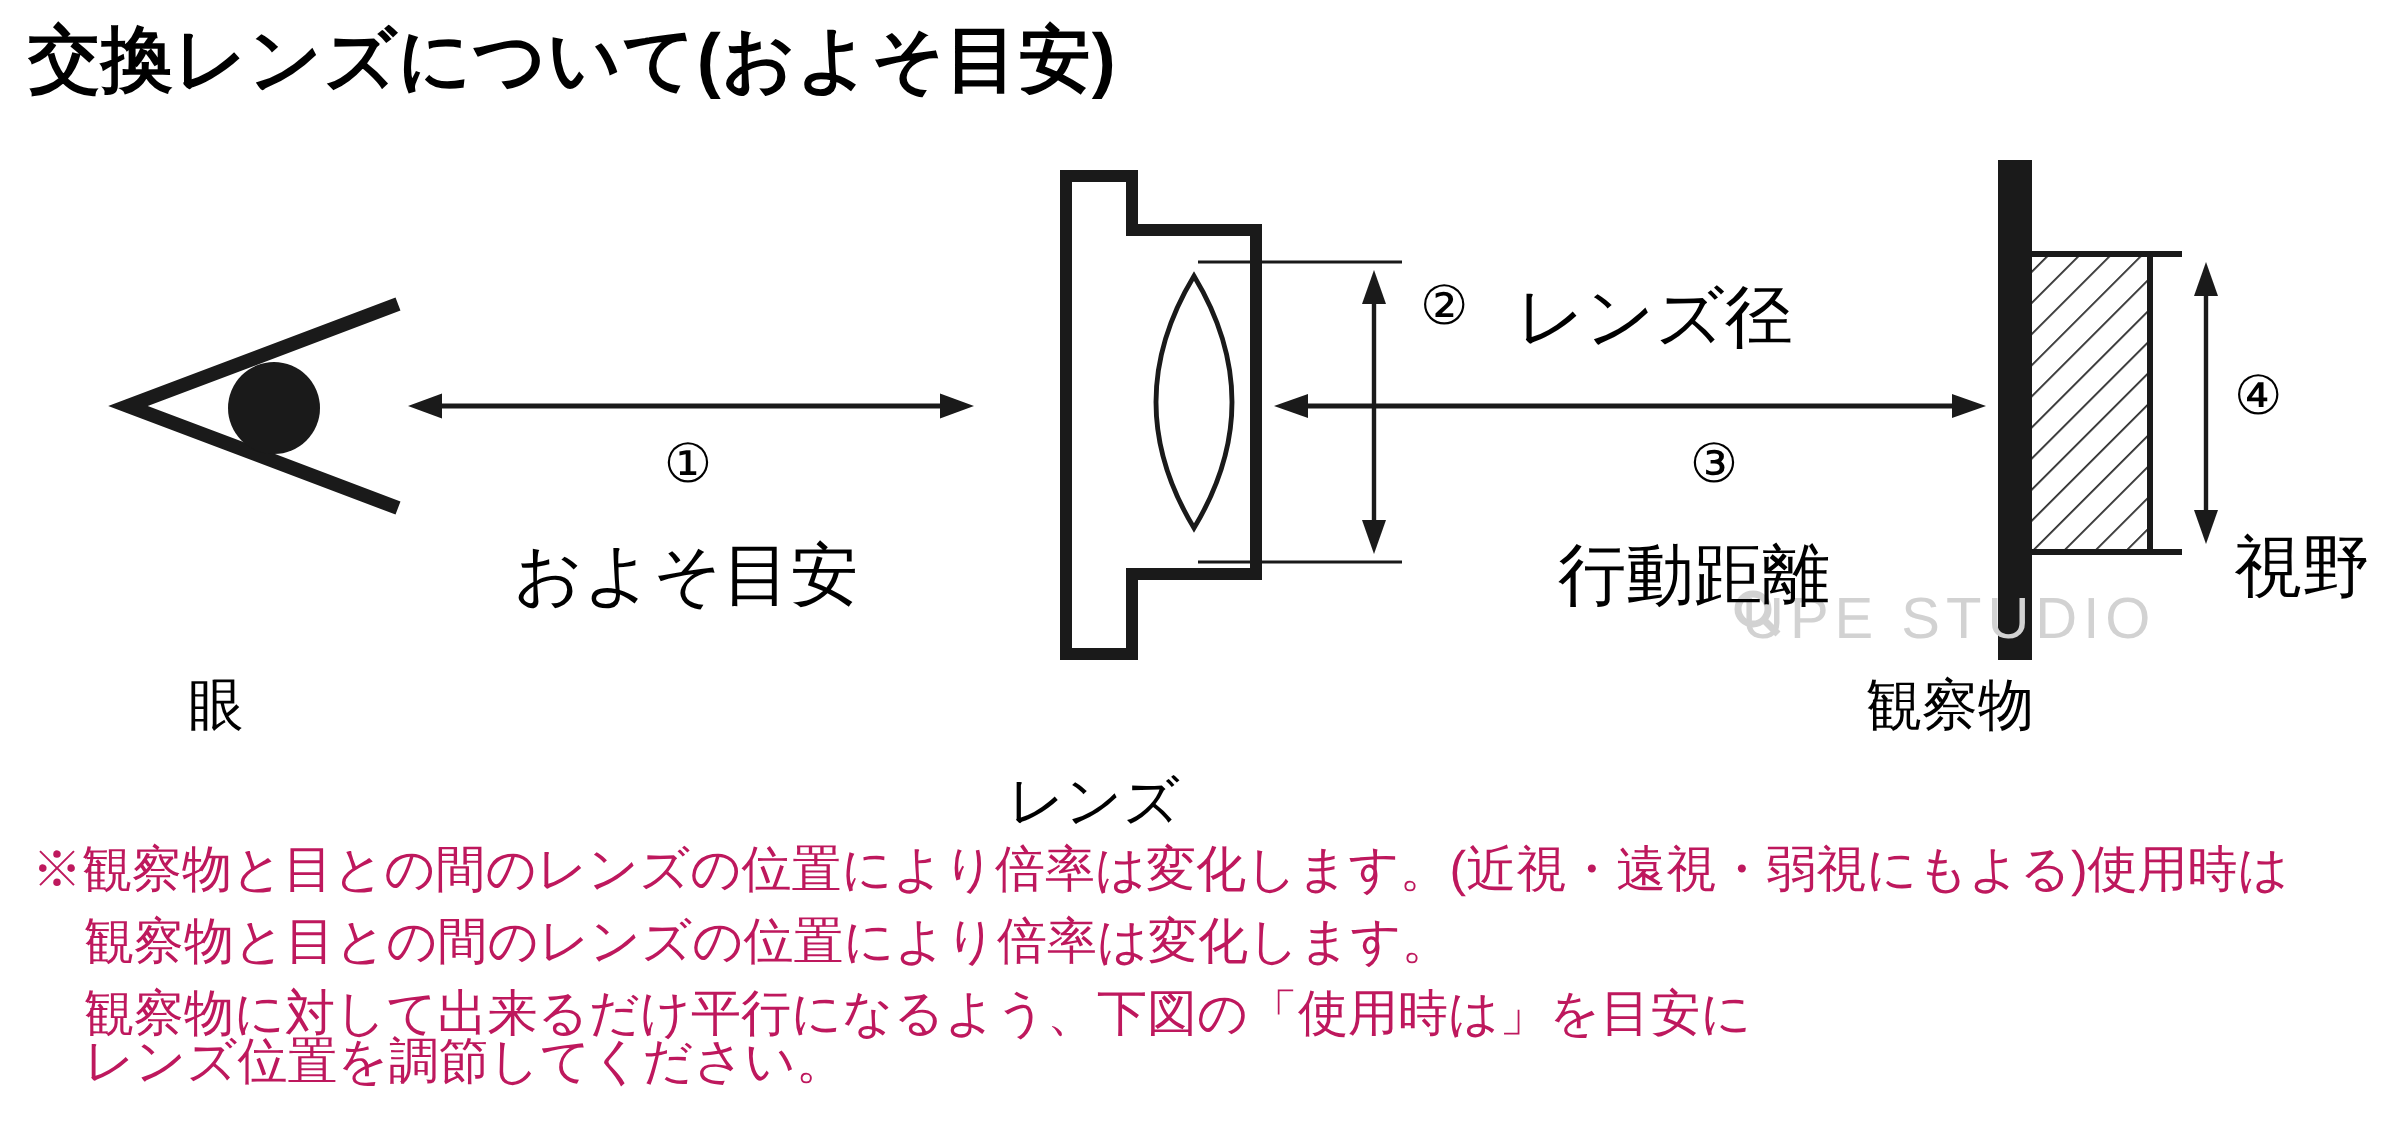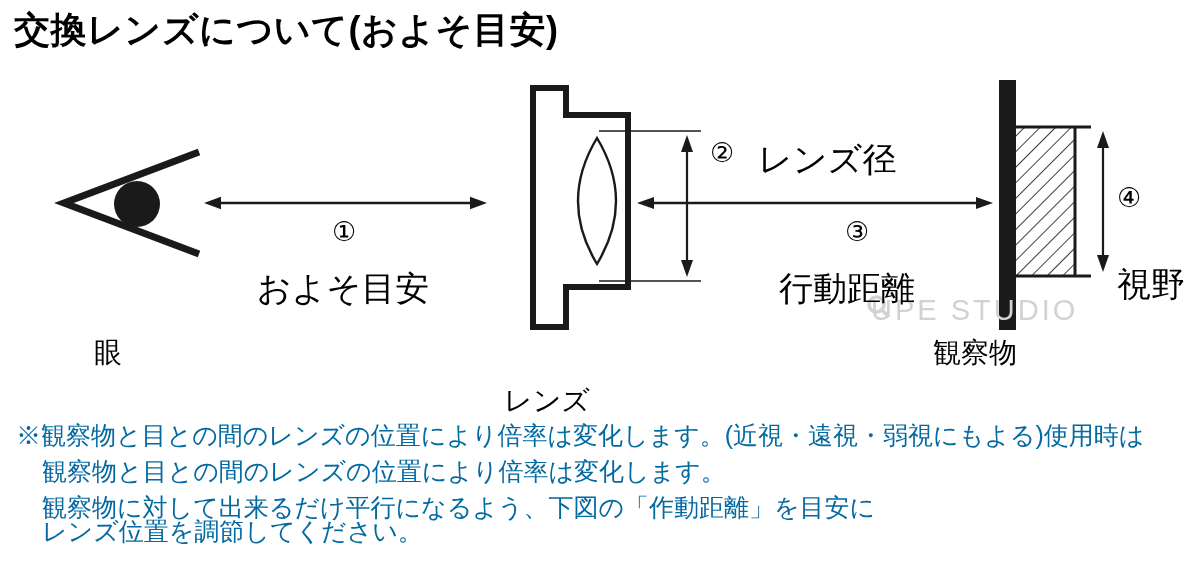--- a/index.html
+++ b/index.html
@@ -48,21 +48,21 @@
     letter-spacing: 3px;
     white-space: nowrap;
     user-select: none;
   }
   .notes { position: absolute; left: 0; top: 0; width: 1200px; }
   .note-line {
     position: absolute;
     white-space: nowrap;
     font-size: 25px;
     font-weight: 400;
-    color: #0369a1;
+    color: #be185d;
     line-height: 1.2;
   }
   .note-1 { left: 16px; top: 420px; }
   .note-2 { left: 42px; top: 456px; }
   .note-3 { left: 42px; top: 492px; }
   .note-4 { left: 42px; top: 516px; }
 </style>
 </head>
 <body>
 
@@ -150,17 +150,17 @@
     <div class="lbl name" style="left:1117px; top:227px;margin-top:39px;">視野</div>
 
     <div class="lbl big centered" style="left:108px; top:338px;">眼</div>
     <div class="lbl big centered" style="left:547px; top:338px;margin-top:48px;">レンズ</div>
     <div class="lbl big centered" style="left:975px; top:338px;">観察物</div>
   </div>
 
   <div class="notes">
     <div class="note-line note-1">※観察物と目との間のレンズの位置により倍率は変化します。(近視・遠視・弱視にもよる)使用時は</div>
     <div class="note-line note-2">観察物と目との間のレンズの位置により倍率は変化します。</div>
-    <div class="note-line note-3">観察物に対して出来るだけ平行になるよう、下図の「作動距離」を目安に</div>
+    <div class="note-line note-3">観察物に対して出来るだけ平行になるよう、下図の「使用時は」を目安に</div>
     <div class="note-line note-4">レンズ位置を調節してください。</div>
   </div>
 
 </div>
 
 </body></html>

